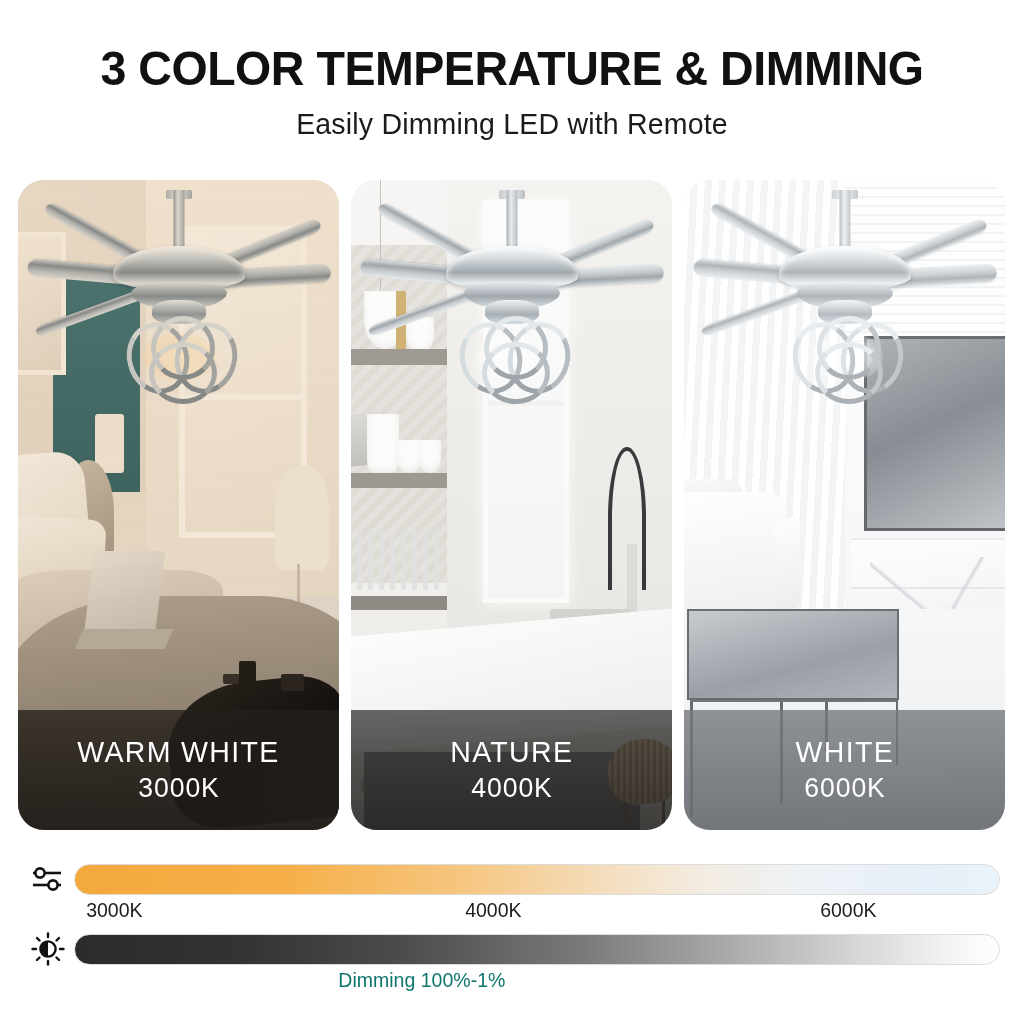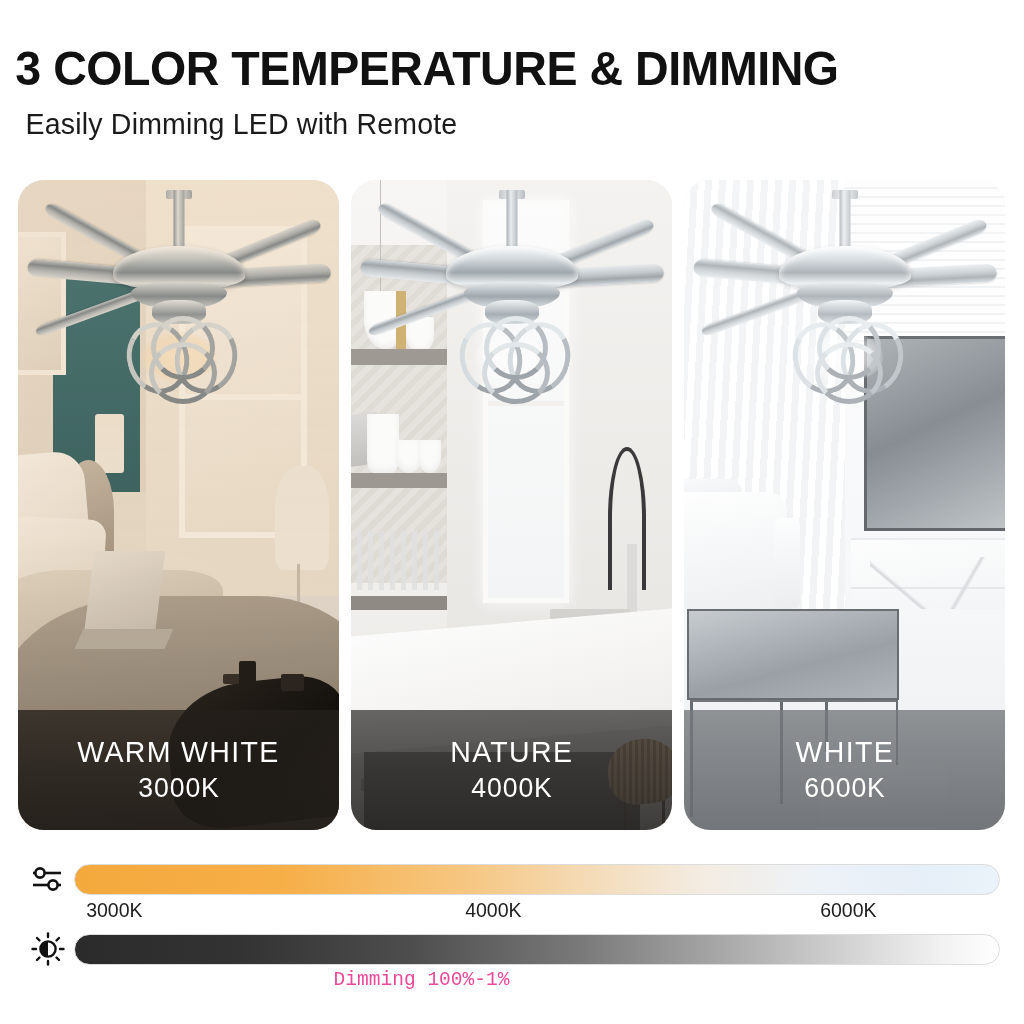--- a/index.html
+++ b/index.html
@@ -5,21 +5,21 @@
   html,body{margin:0;padding:0;}
   body{
     width:1024px;height:1024px;
     background:#ffffff;
     font-family:"Liberation Sans",sans-serif;
     overflow:hidden;
     position:relative;
   }
 
   
-  .header{position:absolute;left:0;top:0;width:1024px;text-align:left;}
+  .header{position:absolute;left:0;top:0;width:1024px;text-align:center;}
   .title{
     margin:0;padding-top:44px;
     font-family:"Liberation Sans",sans-serif;
     font-size:48px;font-weight:bold;letter-spacing:-0.5px;
     color:#111111;line-height:1.05;
     transform:scaleX(0.97);
   }
   .subtitle{
     margin:0;padding-top:13px;
     font-family:"Liberation Sans",sans-serif;
@@ -184,21 +184,21 @@
   .bar-cct{width:926px;
     background:linear-gradient(90deg,#f4a93d 0%,#f6ae46 22%,#f6c680 42%,#f4ddbc 57%,#f3ece2 68%,#edf2f7 80%,#e6eef7 92%,#eaf2fa 100%);}
   .bar-dim{width:926px;
     background:linear-gradient(90deg,#2b2b2b 0%,#333333 18%,#4d4d4d 36%,#7a7a7a 55%,#a8a8a8 70%,#d4d4d4 84%,#f2f2f2 94%,#ffffff 100%);}
   .cct-labels{position:absolute;left:0;top:898px;width:1024px;height:26px;}
   .cct-labels span{position:absolute;font-size:21px;color:#1d1d1d;font-weight:400;transform:scaleX(.93);}
   .lbl-3000{left:84px;}
   .lbl-4000{left:463px;}
   .lbl-6000{left:818px;}
   .dim-label{position:absolute;left:0;top:968px;width:844px;text-align:center;
-    font-size:21px;color:#ec4899;font-weight:400;font-family:Liberation Mono, monospace;}
+    font-size:21px;color:#0f766e;font-weight:400;}
   .dim-label span{display:inline-block;transform:scaleX(.93);}
 </style>
 </head>
 <body>
 
 <div class="header">
   <h1 class="title">3 COLOR TEMPERATURE &amp; DIMMING</h1>
   <p class="subtitle">Easily Dimming LED with Remote</p>
 </div>
 

